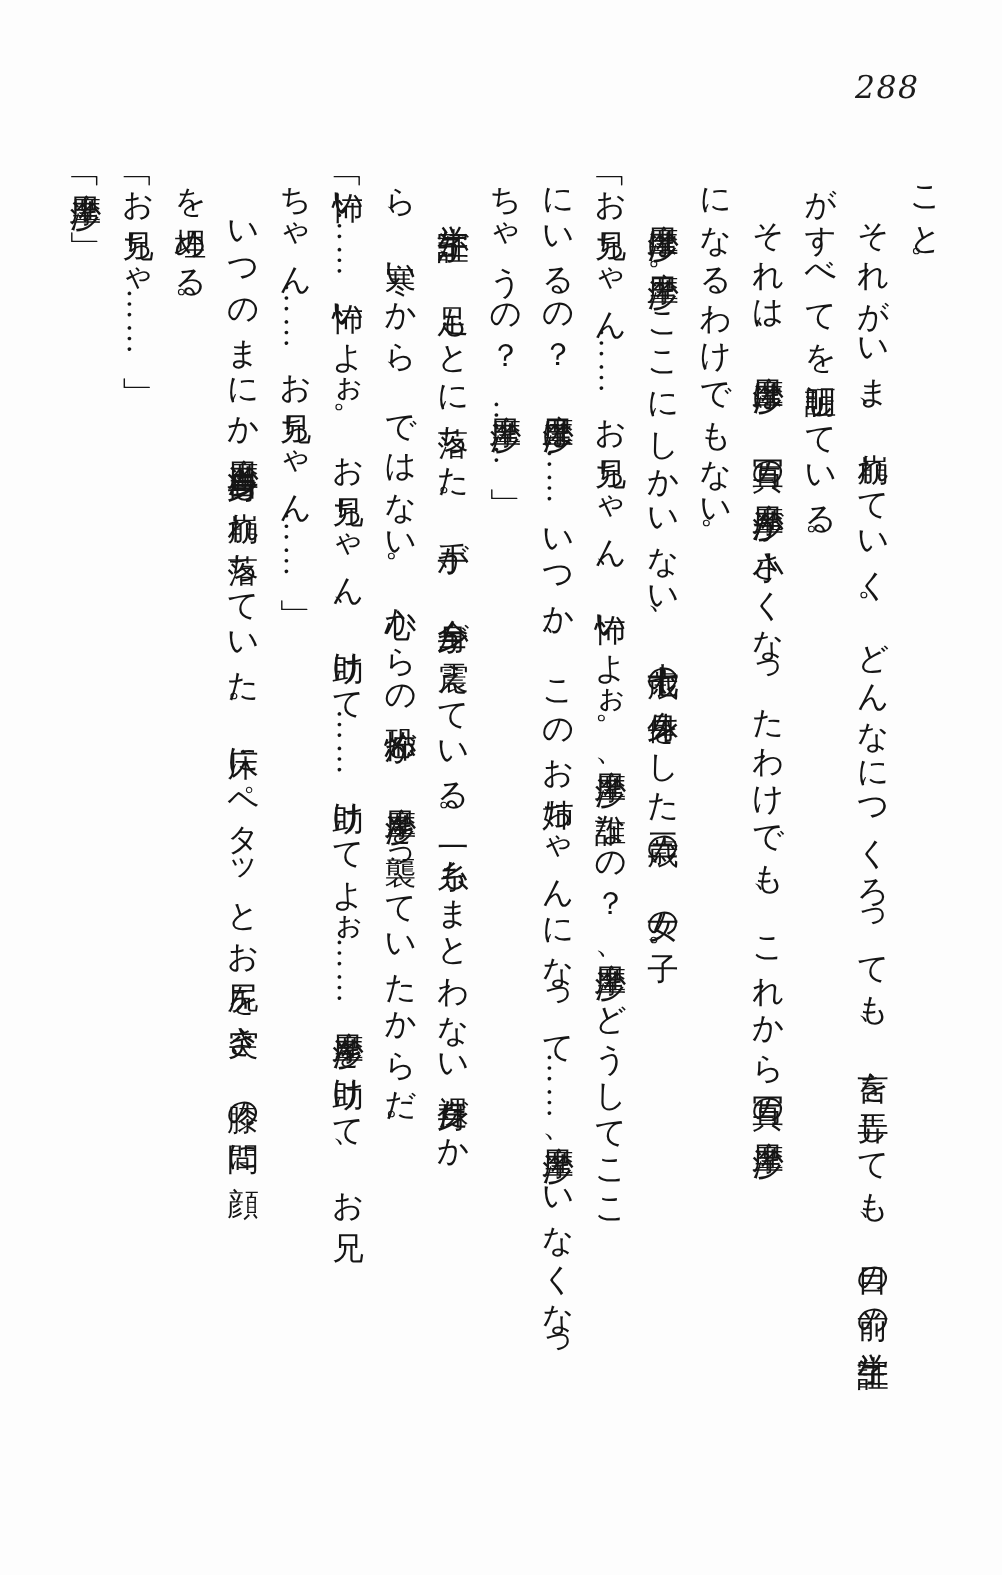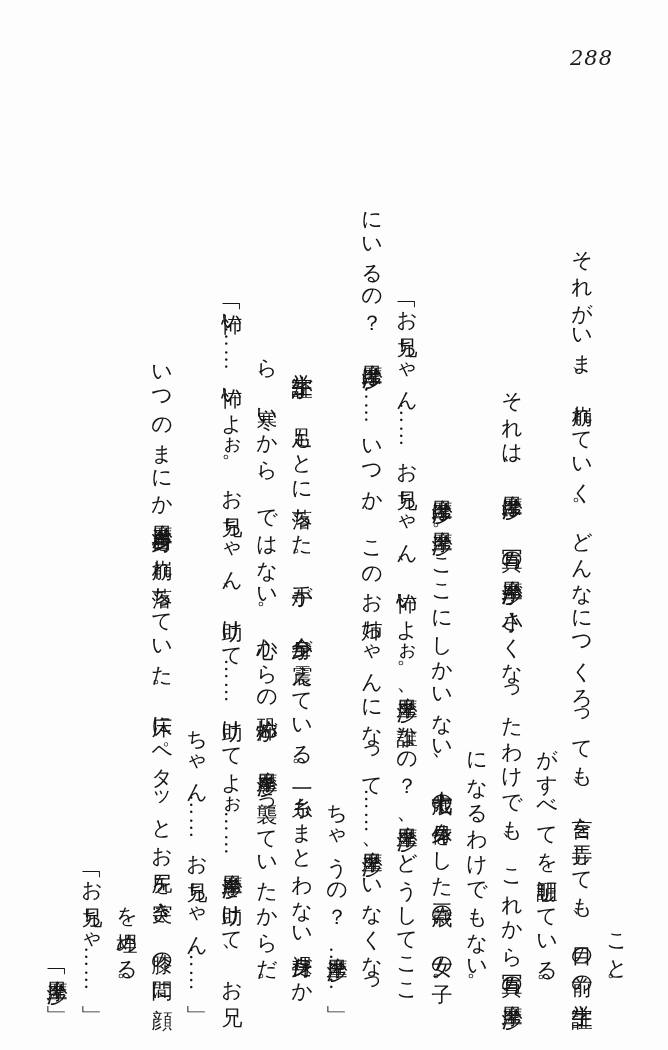--- a/index.html
+++ b/index.html
@@ -7,21 +7,20 @@
     padding: 0;
     background: #fdfdfd;
   }
   .page {
     position: relative;
     width: 668px;
     height: 1050px;
     background: #fdfdfd;
     overflow: hidden;
     font-family: "Liberation Serif", "DejaVu Serif", serif;
-    text-align: right;
   }
   .page-number {
     position: absolute;
     top: 46px;
     left: 570px;
     font-family: "DejaVu Serif", serif;
     font-style: italic;
     font-size: 21px;
     letter-spacing: 1px;
     color: #1c1c1c;

